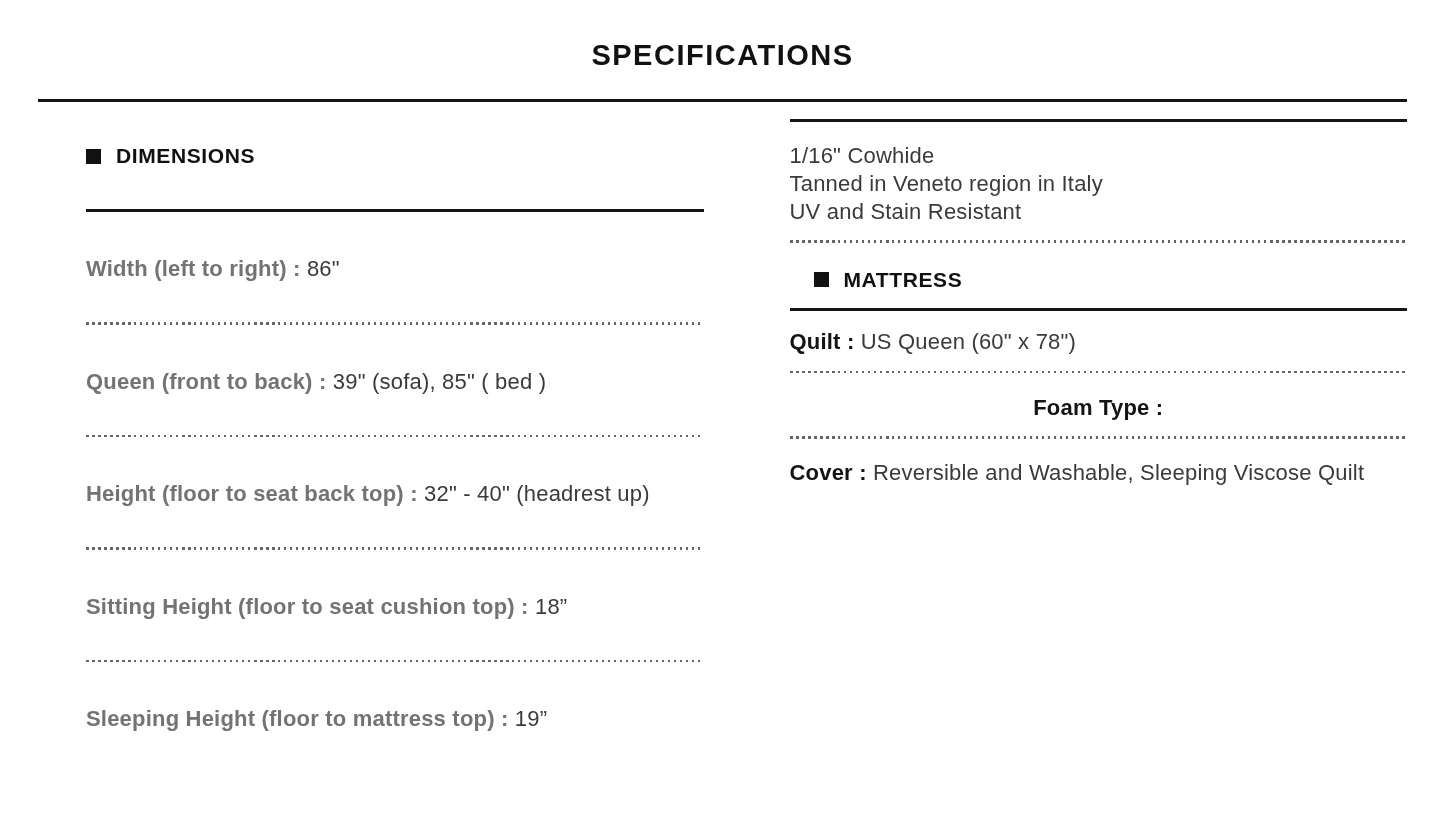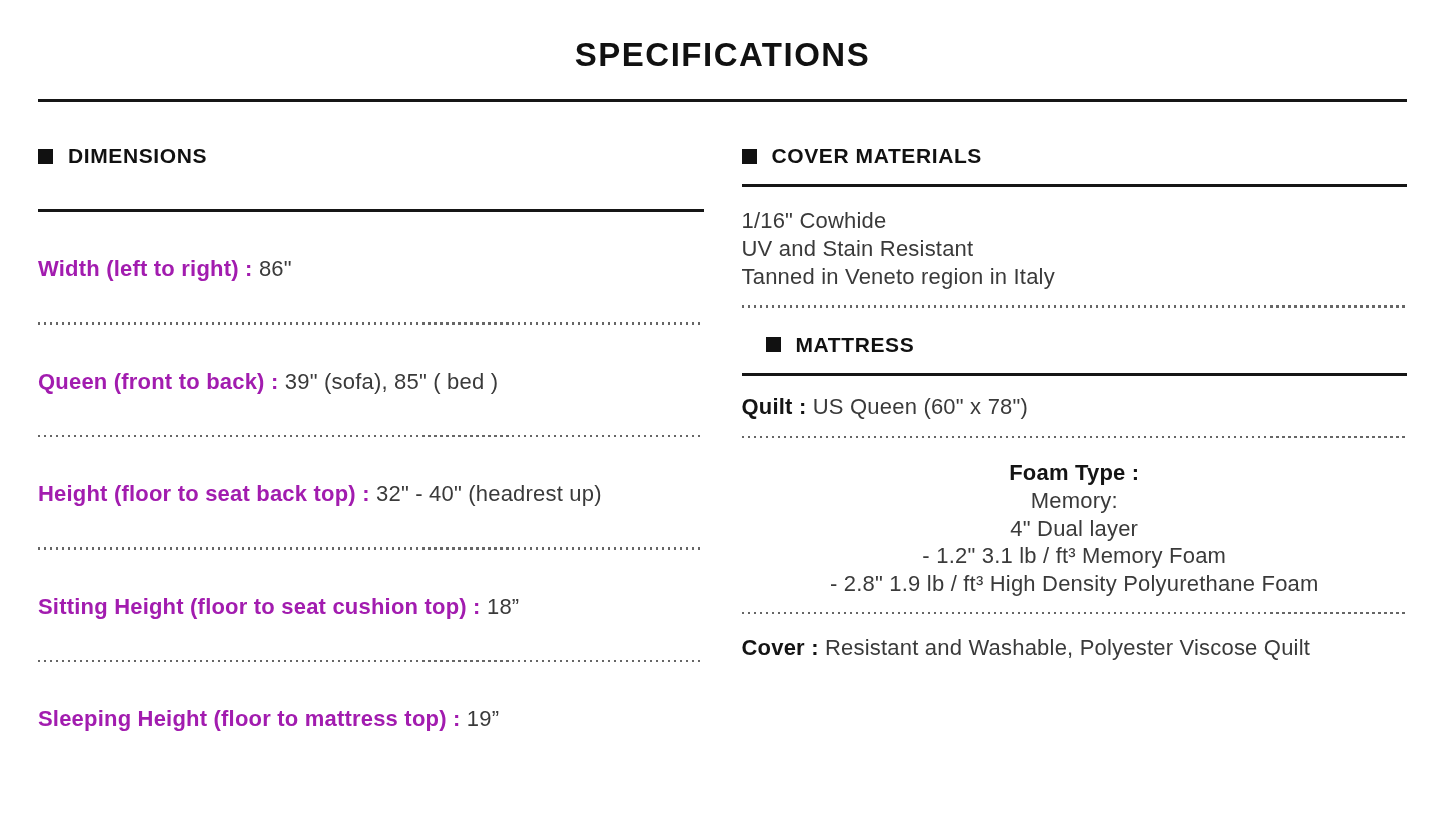--- a/index.html
+++ b/index.html
@@ -11,39 +11,39 @@
     font-family: "Liberation Sans", sans-serif;
     color: #141414;
     overflow: hidden;
   }
   .page { padding: 0 38px; }
 
   .title {
     margin: 0;
     padding-top: 38px;
     text-align: center;
-    font-size: 33px;
+    font-size: 29px;
     line-height: 34px;
     font-weight: 800;
     letter-spacing: 1.5px;
     color: #111;
   }
   .rule {
     height: 3px;
     background: #161616;
     border: none;
     margin: 0;
   }
   .top-rule { margin-top: 27px; }
 
   .columns {
     display: flex;
     gap: 38px;
   }
-  .col { flex: 1 1 0; min-width: 0; }
+  .col { flex: 1 1 0; min-width: 0; margin-left: 48px; }
 
   .section-heading {
     display: flex;
     align-items: center;
     gap: 15px;
     margin-top: 43px;
     font-size: 21px;
     line-height: 22px;
     font-weight: 700;
     letter-spacing: 0.6px;
@@ -63,21 +63,21 @@
     background: repeating-linear-gradient(to right, #666 0 2.5px, transparent 2.5px 6px);
   }
 
   
   .dim-row {
     padding: 43px 0 39px 0;
     font-size: 22px;
     line-height: 28px;
     letter-spacing: 0.2px;
   }
-  .row-label { font-weight: 700; color: #a21caf; }
+  .row-label { font-weight: 700; color: #737373; }
   .row-value { font-weight: 400; color: #3a3a3a; }
 
   
   .body-text {
     font-size: 22px;
     line-height: 28px;
     letter-spacing: 0.2px;
     color: #3a3a3a;
   }
   .bold-label { font-weight: 700; color: #141414; }
@@ -135,58 +135,48 @@
       <div class="dotted"></div>
 
       <div class="dim-row">
         <span class="row-label">Sleeping Height (floor to mattress top) :</span>
         <span class="row-value">19”</span>
       </div>
     </div>
 
     <div class="col">
 
-      <div class="section-heading">
-        <span class="square"></span>
-        <span>COVER MATERIALS</span>
-      </div>
       <div class="rule heading-rule-right"></div>
 
       <div class="body-text leather-block">
         <div class="leather-lines">
           <div>1/16" Cowhide</div>
+          <div>Tanned in Veneto region in Italy</div>
           <div>UV and Stain Resistant</div>
-          <div>Tanned in Veneto region in Italy</div>
         </div>
       </div>
       <div class="dotted cover-dotted-1"></div>
 
       <div class="section-heading mattress-heading">
         <span class="square"></span>
         <span>MATTRESS</span>
       </div>
       <div class="rule heading-rule-right"></div>
 
       <div class="body-text size-line">
         <span class="bold-label">Quilt :</span>
         <span>US Queen (60" x 78")</span>
       </div>
       <div class="dotted mattress-dotted-1"></div>
 
       <div class="body-text foam-block">
         <div class="bold-label">Foam Type :</div>
-        <div class="foam-lines">
-          <div>Memory:</div>
-          <div>4" Dual layer</div>
-          <div>- 1.2" 3.1 lb / ft³ Memory Foam</div>
-          <div>- 2.8" 1.9 lb / ft³ High Density Polyurethane Foam</div>
-        </div>
       </div>
       <div class="dotted mattress-dotted-2"></div>
 
       <div class="body-text cover-line">
         <span class="bold-label">Cover :</span>
-        <span>Resistant and Washable, Polyester Viscose Quilt</span>
+        <span>Reversible and Washable, Sleeping Viscose Quilt</span>
       </div>
 
     </div>
   </div>
 </div>
 
 </body></html>

